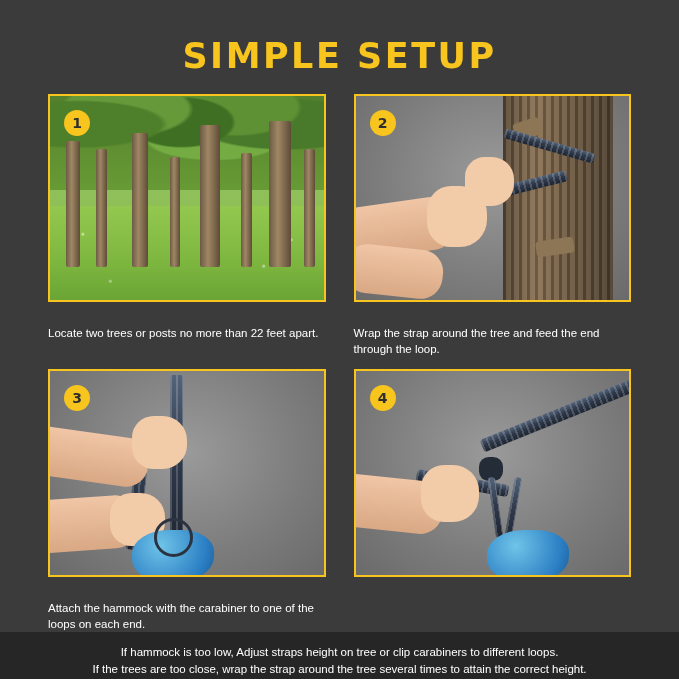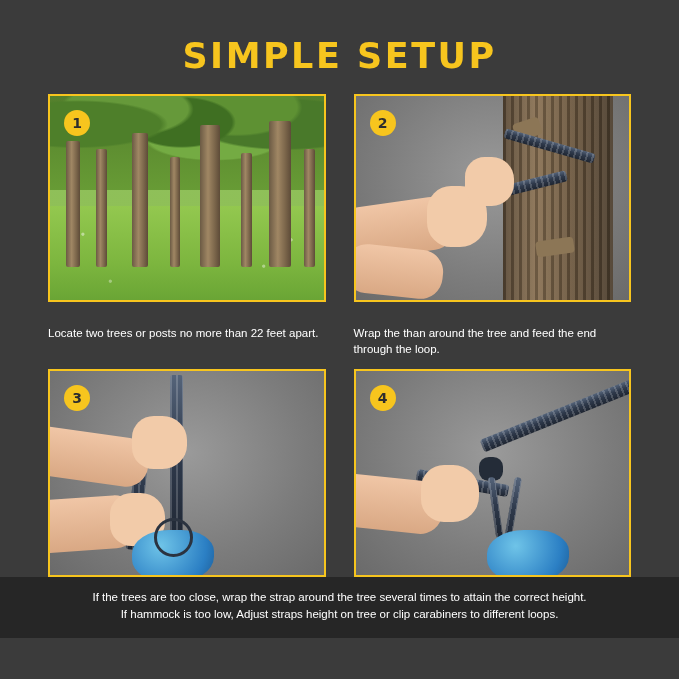--- a/index.html
+++ b/index.html
@@ -234,53 +234,54 @@
         <div class="branch-stub" style="left:58%; top:12%; width:10%; height:9%; transform:rotate(-18deg);"></div>
         <div class="branch-stub" style="left:66%; top:70%; width:14%; height:8%; transform:rotate(-8deg);"></div>
         <div class="strap" style="left:18%; top:46%; width:60%; height:11px; transform:rotate(-14deg);"></div>
         <div class="strap" style="left:54%; top:22%; width:34%; height:10px; transform:rotate(16deg);"></div>
         <div class="arm" style="left:-6%; top:52%; width:42%; height:26%; transform:rotate(-8deg);"></div>
         <div class="hand" style="left:26%; top:44%; width:22%; height:30%;"></div>
         <div class="arm" style="left:-4%; top:74%; width:36%; height:24%; transform:rotate(6deg);"></div>
         <div class="hand" style="left:40%; top:30%; width:18%; height:24%;"></div>
         <div class="badge">2</div>
       </div>
-      <div class="caption">Wrap the than around the tree and feed the end through the loop.</div>
+      <div class="caption">Wrap the strap around the tree and feed the end through the loop.</div>
     </div>
 
     <div class="step">
       <div class="photo-wrap">
         <div class="scene-gray"></div>
         <div class="strap" style="left:44%; top:2%; width:13px; height:86%;"></div>
         <div class="strap" style="left:30%; top:28%; width:13px; height:60%; transform:rotate(6deg);"></div>
         <div class="arm" style="left:-10%; top:30%; width:46%; height:24%; transform:rotate(8deg);"></div>
         <div class="hand" style="left:30%; top:22%; width:20%; height:26%;"></div>
         <div class="arm" style="left:-12%; top:62%; width:44%; height:26%; transform:rotate(-4deg);"></div>
         <div class="hand" style="left:22%; top:60%; width:20%; height:26%;"></div>
         <div class="hammock-bundle" style="left:30%; top:78%; width:30%; height:26%;"></div>
         <div class="carabiner" style="left:38%; top:72%; width:12%; height:16%;"></div>
         <div class="badge">3</div>
       </div>
+      <div class="caption">Attach the hammock with the carabiner to one of the loops on each end.</div>
     </div>
 
     <div class="step">
       <div class="photo-wrap">
         <div class="scene-gray"></div>
         <div class="strap" style="left:44%; top:18%; width:62%; height:13px; transform:rotate(-22deg);"></div>
         <div class="strap" style="left:22%; top:52%; width:34%; height:12px; transform:rotate(10deg);"></div>
         <div class="knot" style="left:45%; top:42%; width:9%; height:12%;"></div>
         <div class="strap" style="left:50%; top:52%; width:7px; height:30%; transform:rotate(-8deg);"></div>
         <div class="strap" style="left:56%; top:52%; width:7px; height:34%; transform:rotate(10deg);"></div>
         <div class="arm" style="left:-12%; top:52%; width:44%; height:26%; transform:rotate(6deg);"></div>
         <div class="hand" style="left:24%; top:46%; width:21%; height:28%;"></div>
         <div class="hammock-bundle" style="left:48%; top:78%; width:30%; height:26%;"></div>
         <div class="badge">4</div>
       </div>
     </div>
 
   </div>
 
   <div class="footer">
+    <div>If hammock is too low, Adjust straps height on tree or clip carabiners to different loops.</div>
     <div>If the trees are too close, wrap the strap around the tree several times to attain the correct height.</div>
-    <div>If hammock is too low, Adjust straps height on tree or clip carabiners to different loops.</div>
   </div>
 
 </div>
 
 </body></html>

